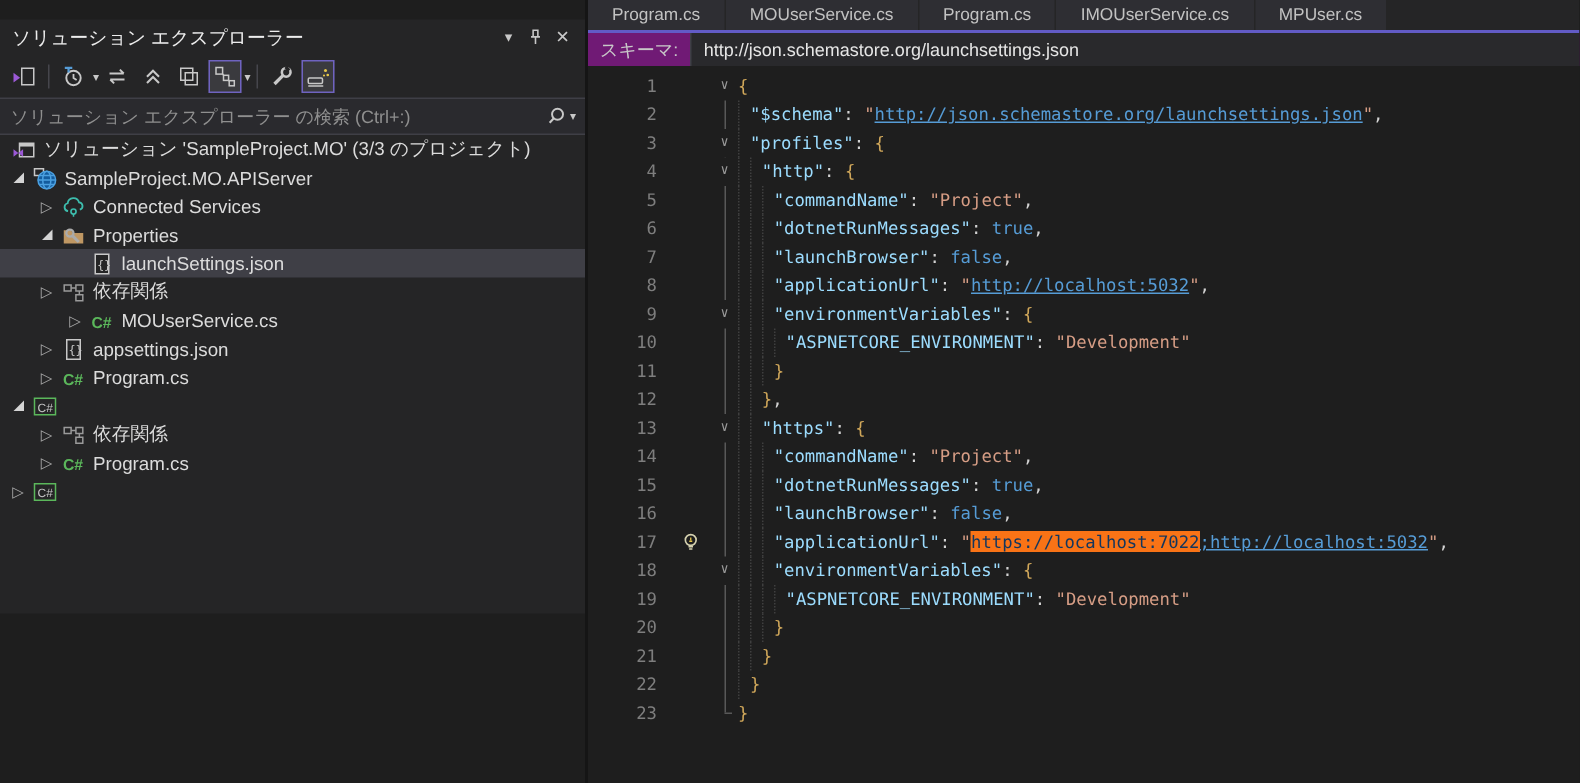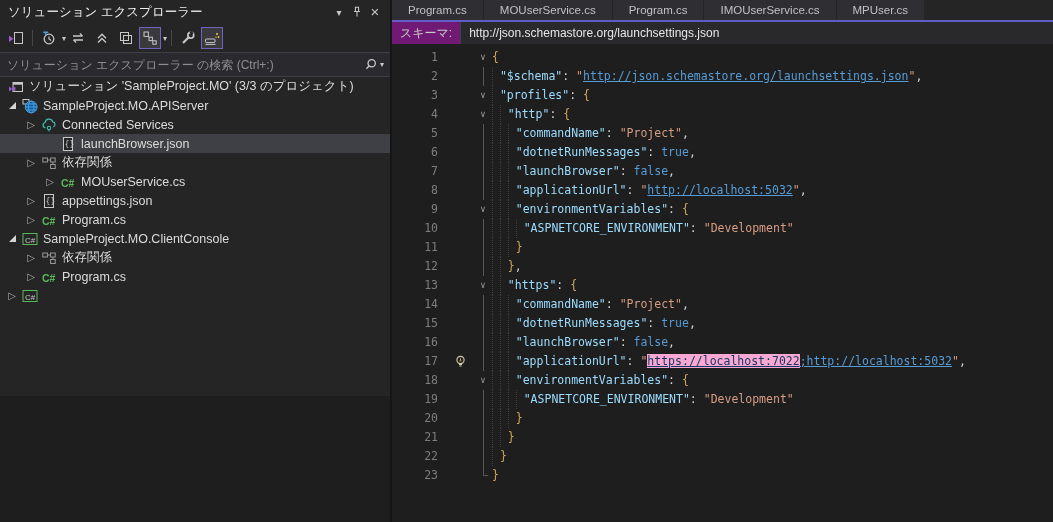--- a/index.html
+++ b/index.html
@@ -2,21 +2,21 @@
 <html><head>
 <meta charset="utf-8">
 <style>
   html,body{margin:0;padding:0;}
   body{
     width:1053px;height:522px;overflow:hidden;position:relative;
     background:#1E1E1E;font-family:"Liberation Sans",sans-serif;
     -webkit-font-smoothing:antialiased;
   }
   
-  .panel{position:absolute;left:0;top:0;width:390px;height:396px;background:#252526;color:#DCDCDC;}
+  .panel{position:absolute;left:0;top:13px;width:390px;height:396px;background:#252526;color:#DCDCDC;}
   .ptitle{height:24px;display:flex;align-items:center;padding:0 6px 0 8px;font-size:12.5px;color:#EDEDED;}
   .ptitle .spacer{flex:1;}
   .tbarbtn{width:18px;height:18px;display:flex;align-items:center;justify-content:center;color:#C8C8C8;cursor:default;}
   .ptools{height:28px;display:flex;align-items:center;padding:0 4px;border-bottom:1px solid #3F3F46;}
   .tbtn{width:22px;height:22px;margin:0 1px;display:flex;align-items:center;justify-content:center;border:1px solid transparent;box-sizing:border-box;}
   .tbtn.active{border:1px solid #6F63C0;background:#3A3A3E;}
   .tsep{width:1px;height:16px;background:#46464C;margin:0 4px;}
   .dd{color:#C8C8C8;font-size:8px;margin-left:1px;}
   .searchrow{height:23px;background:#2A2A2E;border-bottom:1px solid #3F3F46;display:flex;align-items:center;}
   .search{flex:1;height:100%;background:transparent;border:none;outline:none;color:#DCDCDC;font-size:12px;padding:0 0 0 7px;font-family:"Liberation Sans",sans-serif;}
@@ -42,21 +42,21 @@
   .ln{width:60px;flex:none;text-align:right;padding-right:14px;box-sizing:border-box;color:#7E7E7E;}
   .bz{width:22px;flex:none;position:relative;}
   .bz svg{position:absolute;left:2px;top:3px;}
   .fold{width:18px;flex:none;text-align:center;color:#9A9A9A;font-size:9px;position:relative;z-index:1;}
   .fold.has{background:#1E1E1E;}
   .ctext{white-space:pre;}
   .g{display:inline-block;width:.602em;height:19px;border-left:1px dotted #3F3F3F;vertical-align:top;}
   .tk{color:#9CDCFE;} .tp{color:#D4D4D4;} .ts{color:#D69D85;}
   .tl{color:#569CD6;text-decoration:underline;} .tb{color:#569CD6;}
   .tbr{color:#D0A75A;}
-  .tsel{background:#f9a8d4;color:#12365F;text-decoration:underline;}
+  .tsel{background:#f97316;color:#12365F;}
   .outline-line{position:absolute;left:91px;top:13px;width:1px;height:418px;background:#585858;z-index:0;}
   .outline-tick{position:absolute;left:91px;top:431px;width:5px;height:1px;background:#585858;z-index:0;}
 </style>
 </head>
 <body>
 
 <div class="panel">
   <div class="ptitle">
     <span>ソリューション エクスプローラー</span>
     <span class="spacer"></span>
@@ -173,29 +173,42 @@
         <span class="arrow">▷</span>
         <span class="ticon">
           <svg width="16" height="16" viewBox="0 0 16 16">
             <path d="M4.4 10.8 a2.7 2.7 0 0 1 -.3-5.3 a3.9 3.9 0 0 1 7.6-.6 a2.5 2.5 0 0 1 .5 4.9" fill="none" stroke="#3DBDAD" stroke-width="1.2"></path>
             <circle cx="8" cy="11" r="1.7" fill="none" stroke="#3DBDAD" stroke-width="1.1"></circle>
             <path d="M8 12.7 v1.8" stroke="#3DBDAD"></path>
           </svg>
         </span>
         <span class="tlabel">Connected Services</span>
       </div>
+      <div class="trow" style="padding-left: 23px;">
+        <span class="arrow">
+          <span class="exp"></span>
+        </span>
+        <span class="ticon">
+          <svg width="16" height="16" viewBox="0 0 16 16">
+            <path d="M1.5 4.5 h4.8 l1.4 1.8 h6.8 v7 h-13 z" fill="#BF9763"></path>
+            <circle cx="5.6" cy="6.4" r="2.4" fill="none" stroke="#ABABAB" stroke-width="1.5"></circle>
+            <path d="M7.3 8.1 L11.5 12.3" stroke="#ABABAB" stroke-width="2"></path>
+          </svg>
+        </span>
+        <span class="tlabel">Properties</span>
+      </div>
       <div class="trow selected" style="padding-left: 42px;">
         <span class="arrow"></span>
         <span class="ticon">
           <svg width="16" height="16" viewBox="0 0 16 16">
             <rect x="3.5" y="1.5" width="9" height="13" fill="#252526" stroke="#C8C8C8"></rect>
             <text x="4.6" y="11" font-size="8" fill="#C8C8C8" font-family="DejaVu Sans Mono,monospace">{}</text>
           </svg>
         </span>
-        <span class="tlabel">launchBrowser.json</span>
+        <span class="tlabel">launchSettings.json</span>
       </div>
       <div class="trow" style="padding-left: 23px;">
         <span class="arrow">▷</span>
         <span class="ticon">
           <svg width="16" height="16" viewBox="0 0 16 16">
             <rect x="1.8" y="3" width="4.6" height="4" fill="none" stroke="#9A9A9A"></rect>
             <rect x="9.6" y="3" width="4.6" height="4" fill="none" stroke="#9A9A9A"></rect>
             <rect x="9.6" y="9.5" width="4.6" height="4" fill="none" stroke="#9A9A9A"></rect>
             <path d="M6.4 5 h3.2 M11.9 7 v2.5" stroke="#9A9A9A"></path>
           </svg>
@@ -233,21 +246,20 @@
       <div class="trow" style="padding-left: 4px;">
         <span class="arrow">
           <span class="exp"></span>
         </span>
         <span class="ticon">
           <svg width="16" height="16" viewBox="0 0 16 16">
             <rect x="1" y="2.5" width="14" height="11" fill="none" stroke="#5BB75B"></rect>
             <text x="3" y="11.5" font-size="8" fill="#C8C8C8" font-family="Liberation Sans,sans-serif">C#</text>
           </svg>
         </span>
-        <span class="tlabel">SampleProject.MO.ClientConsole</span>
       </div>
       <div class="trow" style="padding-left: 23px;">
         <span class="arrow">▷</span>
         <span class="ticon">
           <svg width="16" height="16" viewBox="0 0 16 16">
             <rect x="1.8" y="3" width="4.6" height="4" fill="none" stroke="#9A9A9A"></rect>
             <rect x="9.6" y="3" width="4.6" height="4" fill="none" stroke="#9A9A9A"></rect>
             <rect x="9.6" y="9.5" width="4.6" height="4" fill="none" stroke="#9A9A9A"></rect>
             <path d="M6.4 5 h3.2 M11.9 7 v2.5" stroke="#9A9A9A"></path>
           </svg>

